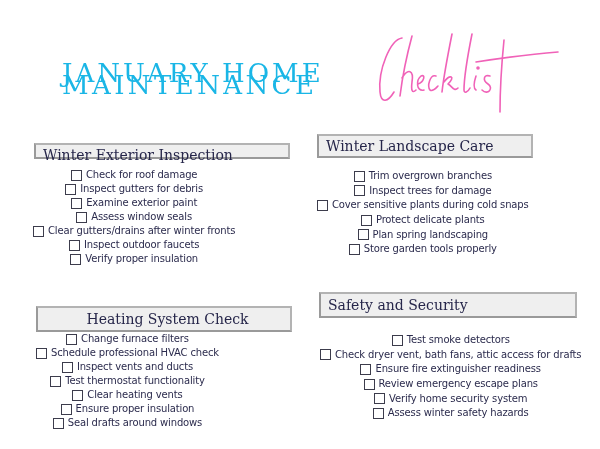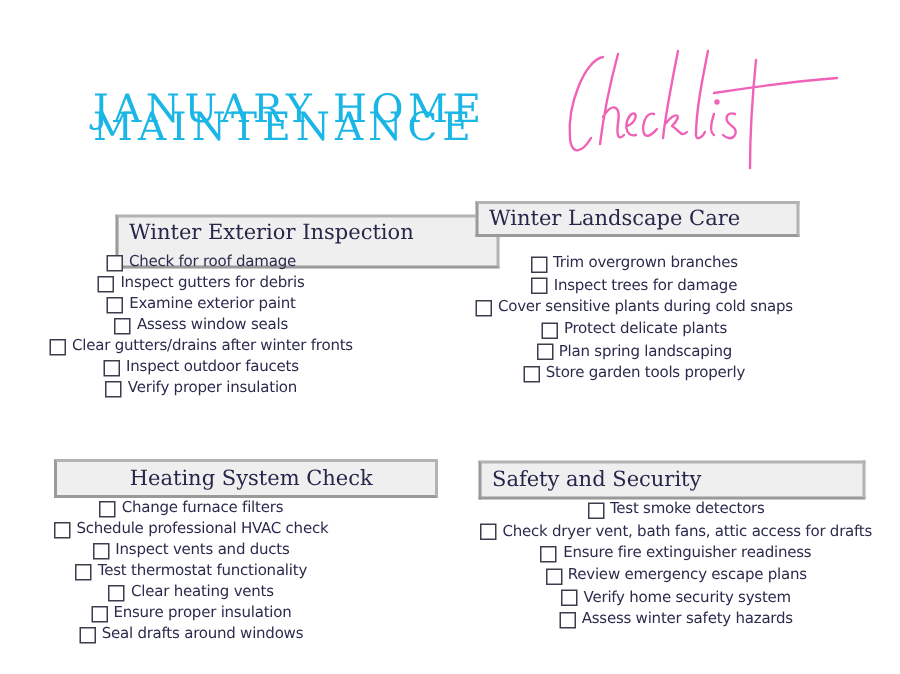--- a/index.html
+++ b/index.html
@@ -61,21 +61,21 @@
     <circle cx="106" cy="38" r="1" fill="#f062b8"></circle>
 
     <path d="M118 46 C112 44 110 50 116 54 C122 58 116 66 110 60"></path>
 
     <path d="M132 10 C130 30 128 55 128 82"></path>
     <path d="M104 32 C130 28 160 24 186 22"></path>
   </svg>
 </div>
 
 <div class="section left">
-  <div class="sec-header" style="left:34px; top:143px; width:256px; height:36px;margin-left:43px;">Winter Exterior Inspection</div>
+  <div class="sec-header" style="left:34px; top:143px; width:256px; height:16px;">Winter Exterior Inspection</div>
   <ul class="items" style="left:33px; top:168px;">
     <li class="item">
         <span class="cb"></span>
         <span class="item-label">Check for roof damage</span>
       </li>
     <li class="item">
         <span class="cb"></span>
         <span class="item-label">Inspect gutters for debris</span>
       </li>
     <li class="item">
@@ -159,21 +159,21 @@
         <span class="item-label">Ensure proper insulation</span>
       </li>
     <li class="item">
         <span class="cb"></span>
         <span class="item-label">Seal drafts around windows</span>
       </li>
   </ul>
 </div>
 
 <div class="section right">
-  <div class="sec-header" style="left:319px; top:307px; width:258px; height:26px; line-height:22px;">Safety and Security</div>
+  <div class="sec-header" style="left:319px; top:292px; width:258px; height:26px; line-height:22px;">Safety and Security</div>
   <ul class="items" style="left:320px; top:333px;">
     <li class="item">
         <span class="cb"></span>
         <span class="item-label">Test smoke detectors</span>
       </li>
     <li class="item">
         <span class="cb"></span>
         <span class="item-label">Check dryer vent, bath fans, attic access for drafts</span>
       </li>
     <li class="item">

